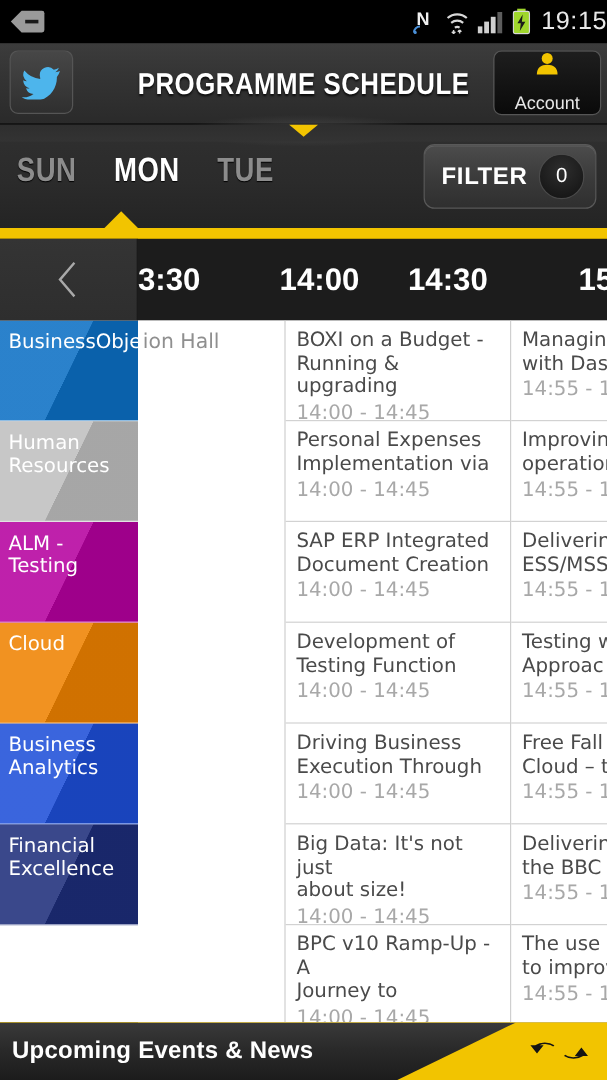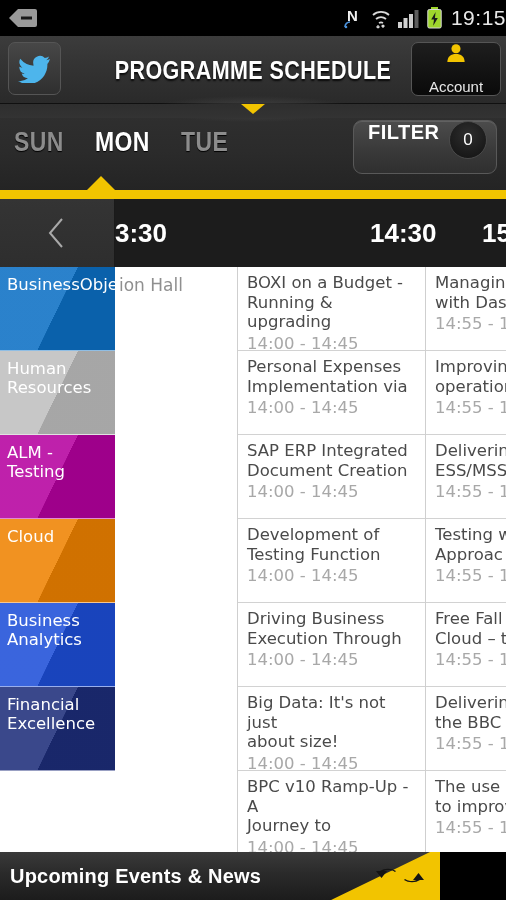--- a/index.html
+++ b/index.html
@@ -82,21 +82,21 @@
     transform:scaleX(.82); transform-origin:left center;
     color:#8c8c8c; text-shadow:0 1px 1px #000;
   }
   .day.active{ color:#fff; }
 
   .filter-btn{
     position:absolute; right:9px; top:16px; width:144px; height:54px;
     border-radius:9px;
     background:linear-gradient(to bottom,#4c4c4c,#3a3a3a 55%,#2f2f2f);
     border:1px solid #595959;
-    display:flex; align-items:flex-start; justify-content:space-between;
+    display:flex; align-items:center; justify-content:space-between;
     padding:0 9px 0 14px;
     box-shadow:inset 0 1px 0 rgba(255,255,255,.12);
   }
   .filter-label{
     color:#fff; font-size:20px; font-weight:bold; letter-spacing:.5px;
   }
   .filter-count{
     width:38px;height:38px;border-radius:50%;
     background:radial-gradient(circle at 50% 35%,#2e2e2e,#111);
     border:1px solid #4a4a4a;
@@ -176,21 +176,21 @@
     color:#a8a8a8; font-size:16.5px; line-height:20px; margin-top:2px;
     font-family:"DejaVu Sans", sans-serif;
   }
   .room-label{
     color:#8f8f8f; font-size:17px; padding:8px 0 0 4px;
     font-family:"DejaVu Sans", sans-serif;
   }
 
   
   .bottombar{
-    position:absolute; bottom:0; left:0; width:440px; height:48px;
+    position:absolute; bottom:0; left:0; width:506px; height:48px;
     background:#f2c400; overflow:hidden;text-align:right;
   }
   .bb-dark{
     position:absolute; left:0; top:0; width:430px; height:48px;
     background:linear-gradient(to bottom,#3a3a3a 0%,#2a2a2a 45%,#1c1c1c 100%);
     clip-path:polygon(0 0, 100% 0, 77% 100%, 0 100%);
   }
   .bb-text{
     position:absolute; left:10px; top:0; height:48px; display:flex; align-items:center;
     color:#fff; font-size:20px; font-weight:bold; letter-spacing:.2px;
@@ -269,21 +269,22 @@
     <span class="filter-label">FILTER</span>
     <span class="filter-count">0</span>
   </div>
 </div>
 <div class="day-pointer"></div>
 <div class="yellowbar"></div>
 
 <div class="timehdr">
   <div class="time-scroll">
     <div class="timecell" style="left:115px">3:30</div>
-    <div class="timecell" style="left:370px">14:30</div>
+    <div class="timecell" style="left:233px">14:00</div>
+    <div class="timecell" style="left:340px">14:30</div>
     <div class="timecell" style="left:482px">15</div>
   </div>
 </div>
 <div class="navback">
   <svg width="22" height="34" viewBox="0 0 22 34">
     <path d="M16 3 L4 17 L16 31" stroke="#a9a9a9" stroke-width="2" fill="none"></path>
   </svg>
 </div>
 
 <div class="body-area">

